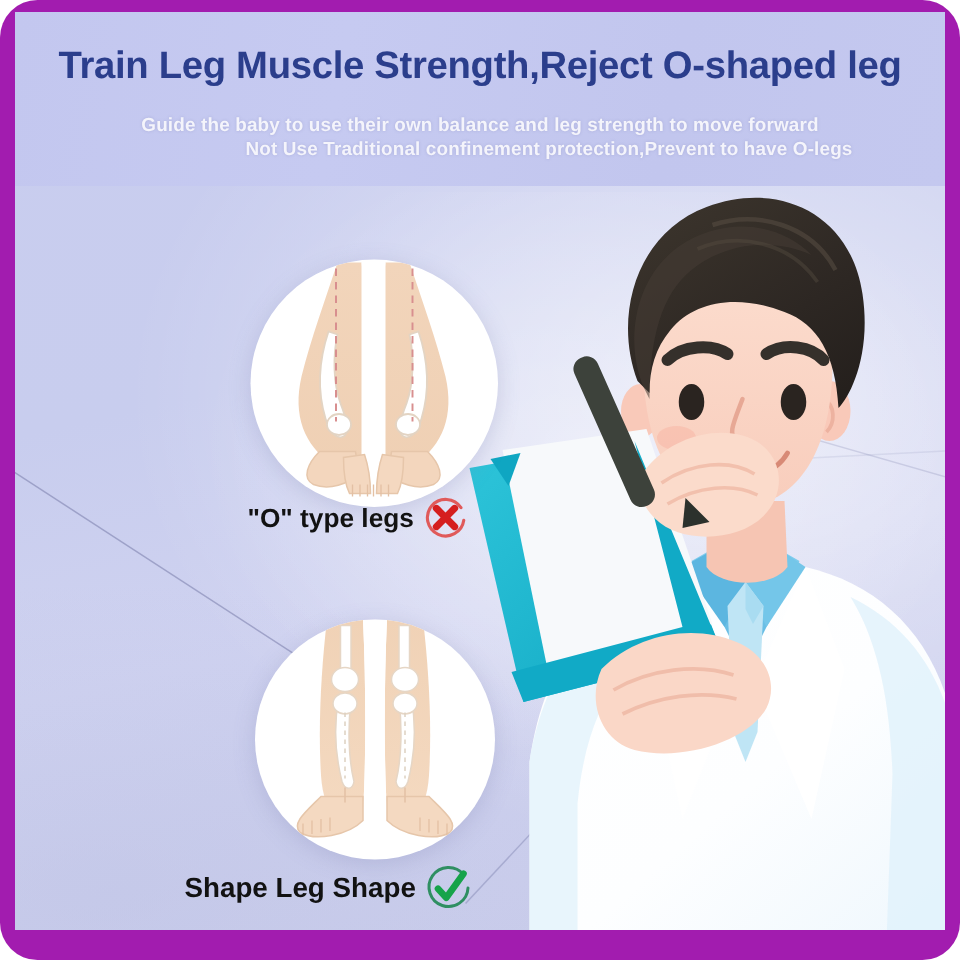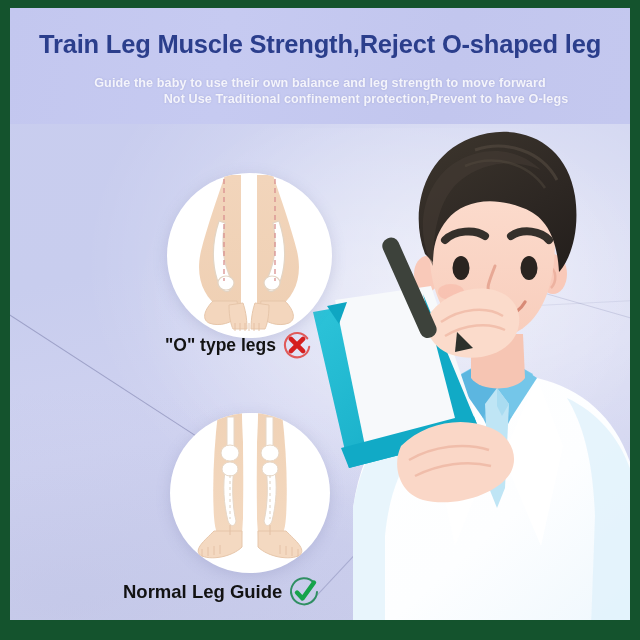--- a/index.html
+++ b/index.html
@@ -1,19 +1,19 @@
 <!DOCTYPE html>
 <html><head>
 <meta charset="utf-8">
 <style>
   html,body{margin:0;padding:0;background:#ffffff;}
   body{width:640px;height:640px;overflow:hidden;font-family:"Liberation Sans",sans-serif;}
 
   #poster{
-    position:relative;width:640px;height:640px;background:#14532d;
+    position:relative;width:640px;height:640px;background:#a21caf;border-radius:25px;
   }
 
   
   .canvas{
     position:absolute;left:10px;top:8px;width:620px;height:612px;
     overflow:hidden;
     background:
       radial-gradient(120% 90% at 78% 42%, rgba(255,255,255,.55) 0%, rgba(255,255,255,0) 55%),
       linear-gradient(168deg,#c9cdef 0%,#c8cdee 38%,#cfd2f0 62%,#c9ccea 100%);
   }
@@ -297,21 +297,21 @@
             <path d="M122 134 L122 143"></path>
             <path d="M116 133 L116 142"></path>
             <path d="M110 132 L110 141"></path>
         </g>
         <path d="M60 112 L60 122" stroke="#e3c0a4" stroke-width="1" fill="none"></path>
         <path d="M100 112 L100 122" stroke="#e3c0a4" stroke-width="1" fill="none"></path>
       </svg>
     </div>
 
     <div class="caption cap-n">
-      <span>Normal Leg Guide</span>
+      <span>Shape Leg Shape</span>
       <span class="badge">
         <svg viewBox="0 0 32 32" width="32" height="32">
           <path d="M26 7 A13 13 0 1 0 29 16" stroke="#2f8f62" stroke-width="2" fill="none" stroke-linecap="round"></path>
           <path d="M9 16.5 L14.5 22.5 L26 6.5" stroke="#16a34a" stroke-width="4.4" fill="none" stroke-linecap="round" stroke-linejoin="round"></path>
         </svg>
       </span>
     </div>
 
   </div>
 </div>

